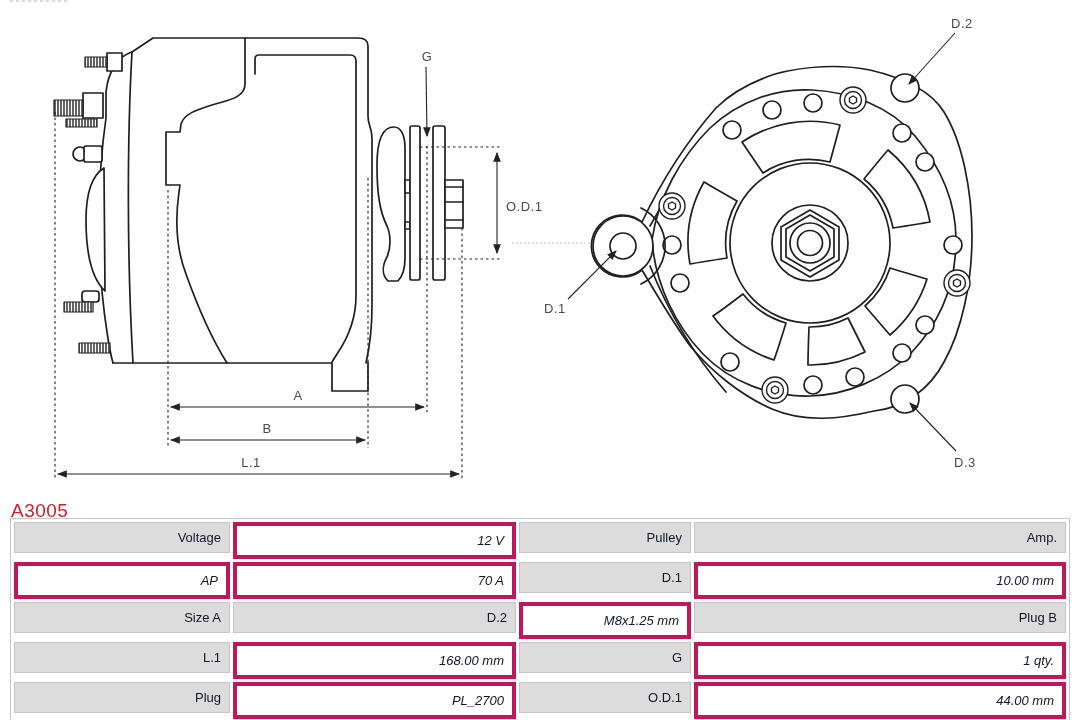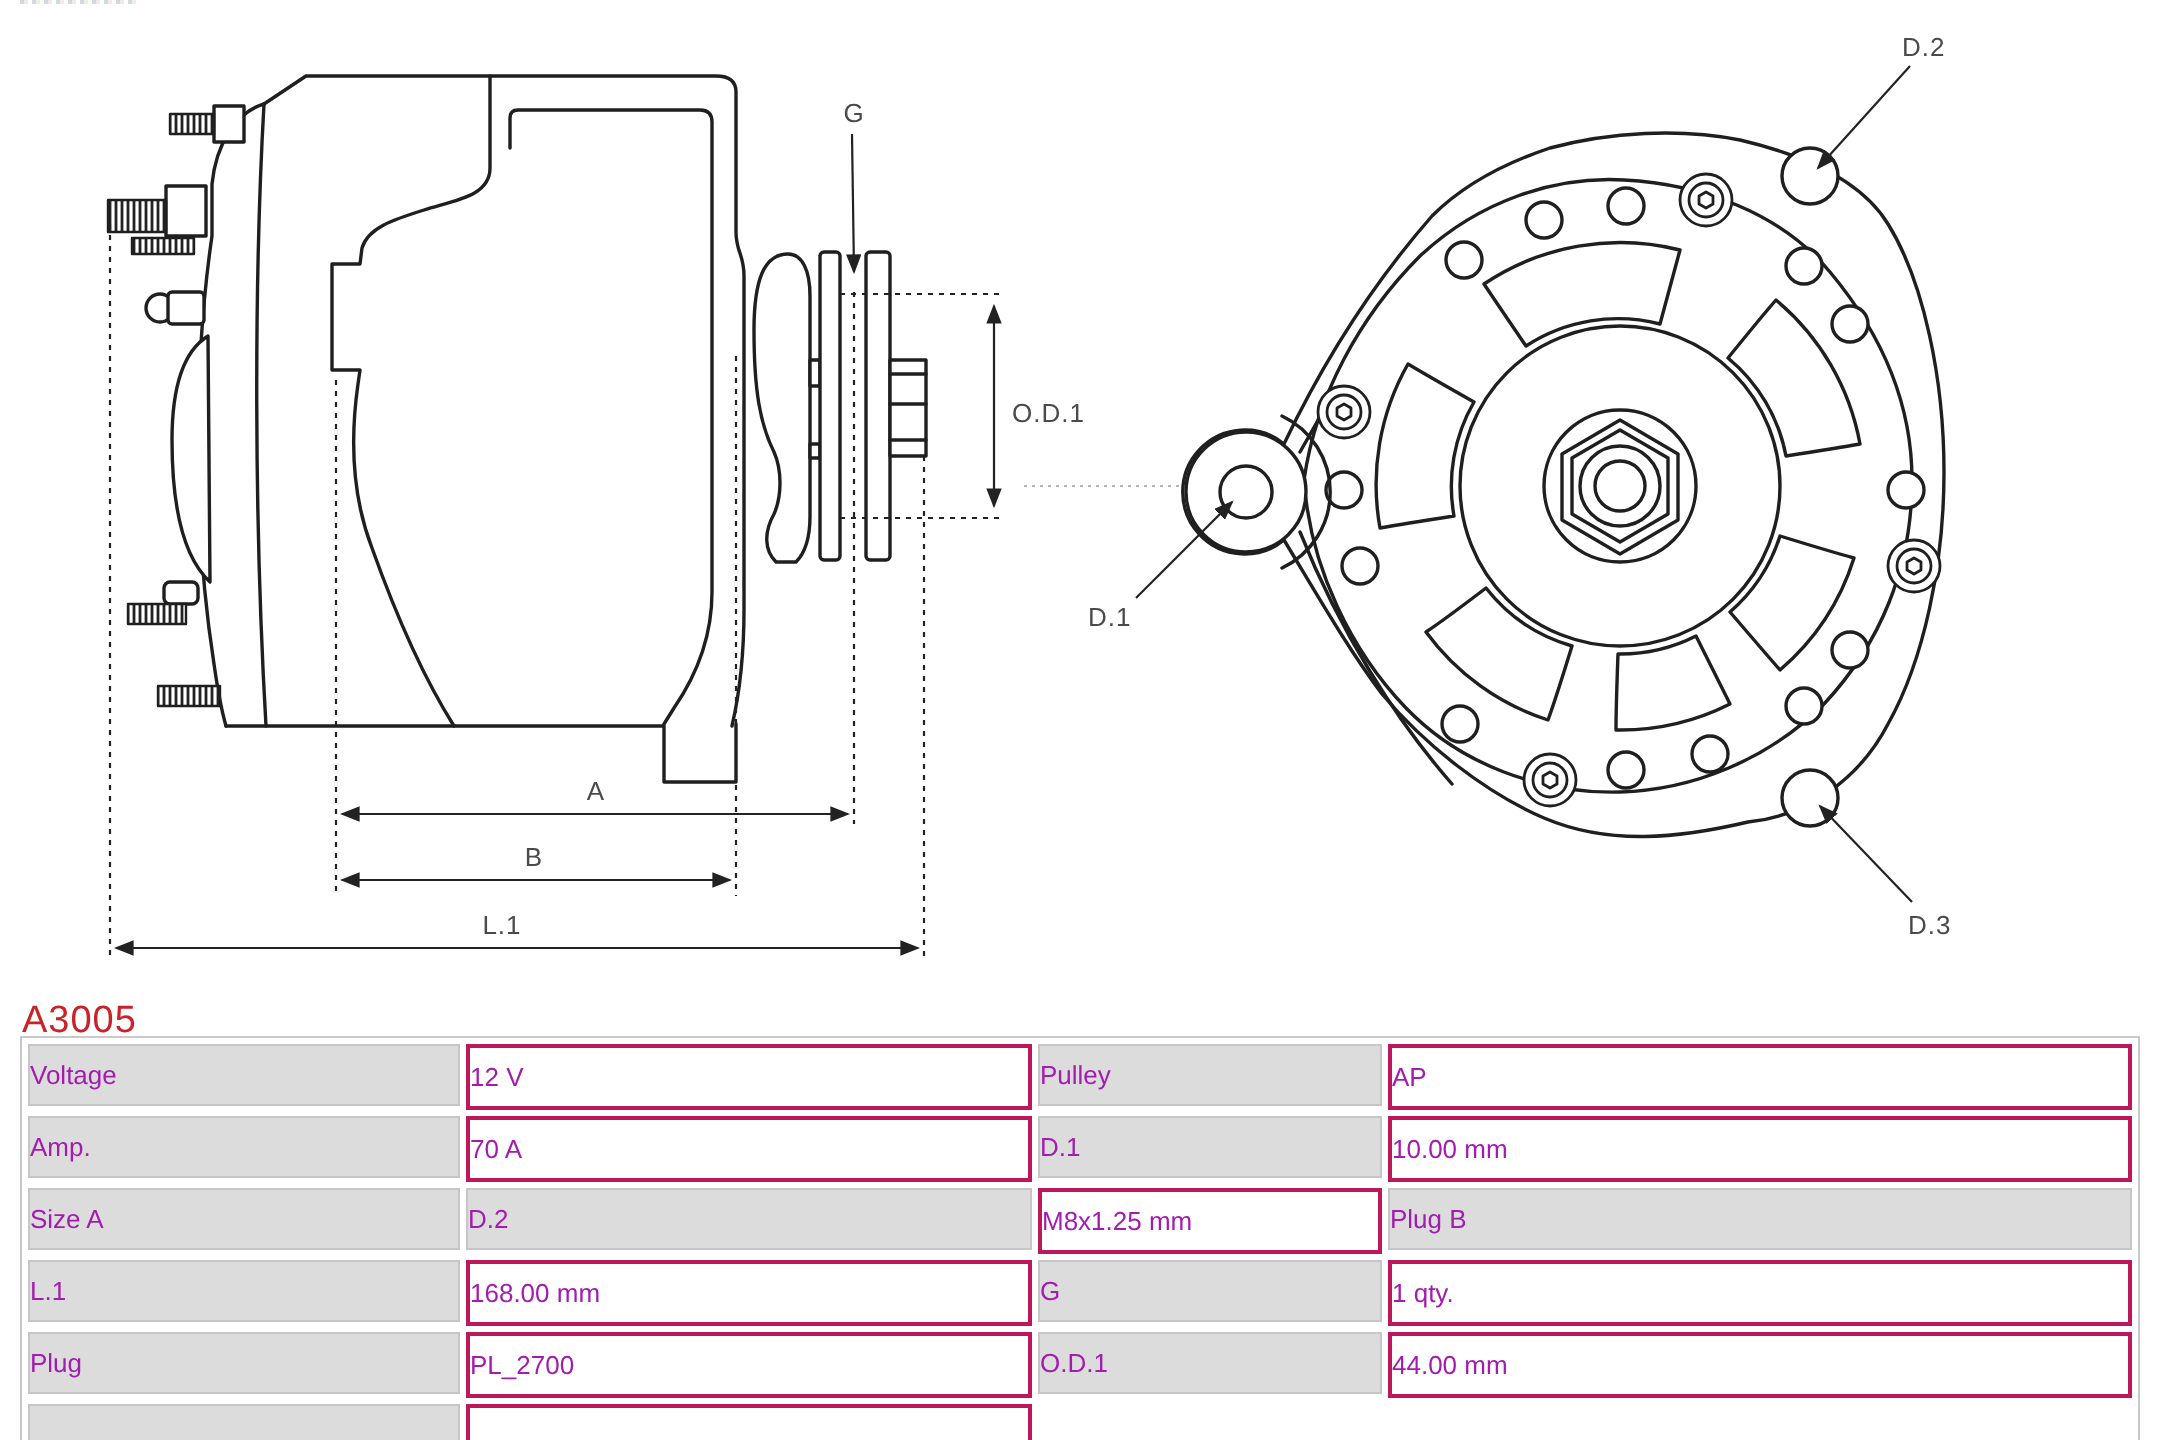--- a/index.html
+++ b/index.html
@@ -4,24 +4,24 @@
 <style>
   html,body{margin:0;padding:0;background:#fff;}
   .canvas{position:relative;width:1080px;height:720px;background:#fff;overflow:hidden;
           font-family:"Liberation Sans",sans-serif;}
   .artifact{position:absolute;left:10px;top:0;width:58px;height:2px;opacity:.6;
             background:repeating-linear-gradient(90deg,#a9c3cc 0 2px,#e7dfcf 2px 4px,transparent 4px 6px);}
   .drawing{position:absolute;left:0;top:0;width:1080px;height:505px;}
   .part-number{position:absolute;left:11px;top:500px;font-size:19px;letter-spacing:.5px;color:#c8232b;}
   .spec-table{position:absolute;left:10px;top:518px;width:1052px;border:1px solid #c9c9c9;
               padding:3px;display:grid;grid-template-columns:216px 283px 172px 1fr;gap:3px;background:#fff;}
-  .cell{height:29px;line-height:29px;font-size:13px;color:#a21caf;text-align:left;
+  .cell{height:29px;line-height:29px;font-size:13px;color:#0f172a;text-align:right;
         padding-right:8px;overflow:hidden;white-space:nowrap;}
   .lbl{background:#dcdcdc;border:1px solid #c6c6c6;}
-  .val{background:#ffffff;border:2px solid #be185d;}
+  .val{background:#ffffff;border:4px solid #be185d;font-style:italic;}
   svg text{font-family:"Liberation Sans",sans-serif;font-size:13px;fill:#4a4a4a;letter-spacing:.5px;}
 </style>
 </head>
 <body>
 
 <div class="canvas">
 
   <div class="artifact"></div>
 
   <svg class="drawing" viewBox="0 0 1080 505" width="1080" height="505">
@@ -162,23 +162,23 @@
     <text x="954" y="467">D.3</text>
     <text x="544" y="313">D.1</text>
   </svg>
 
   <div class="part-number">A3005</div>
 
   <div class="spec-table">
     <div class="cell lbl">Voltage</div>
     <div class="cell val">12 V</div>
     <div class="cell lbl">Pulley</div>
+    <div class="cell lbl">Amp.</div>
+
     <div class="cell val">AP</div>
-
-    <div class="cell lbl">Amp.</div>
     <div class="cell val">70 A</div>
     <div class="cell lbl">D.1</div>
     <div class="cell val">10.00 mm</div>
 
     <div class="cell lbl">Size A</div>
     <div class="cell lbl">D.2</div>
     <div class="cell val">M8x1.25 mm</div>
 
     <div class="cell lbl">Plug B</div>
     <div class="cell lbl">L.1</div>

